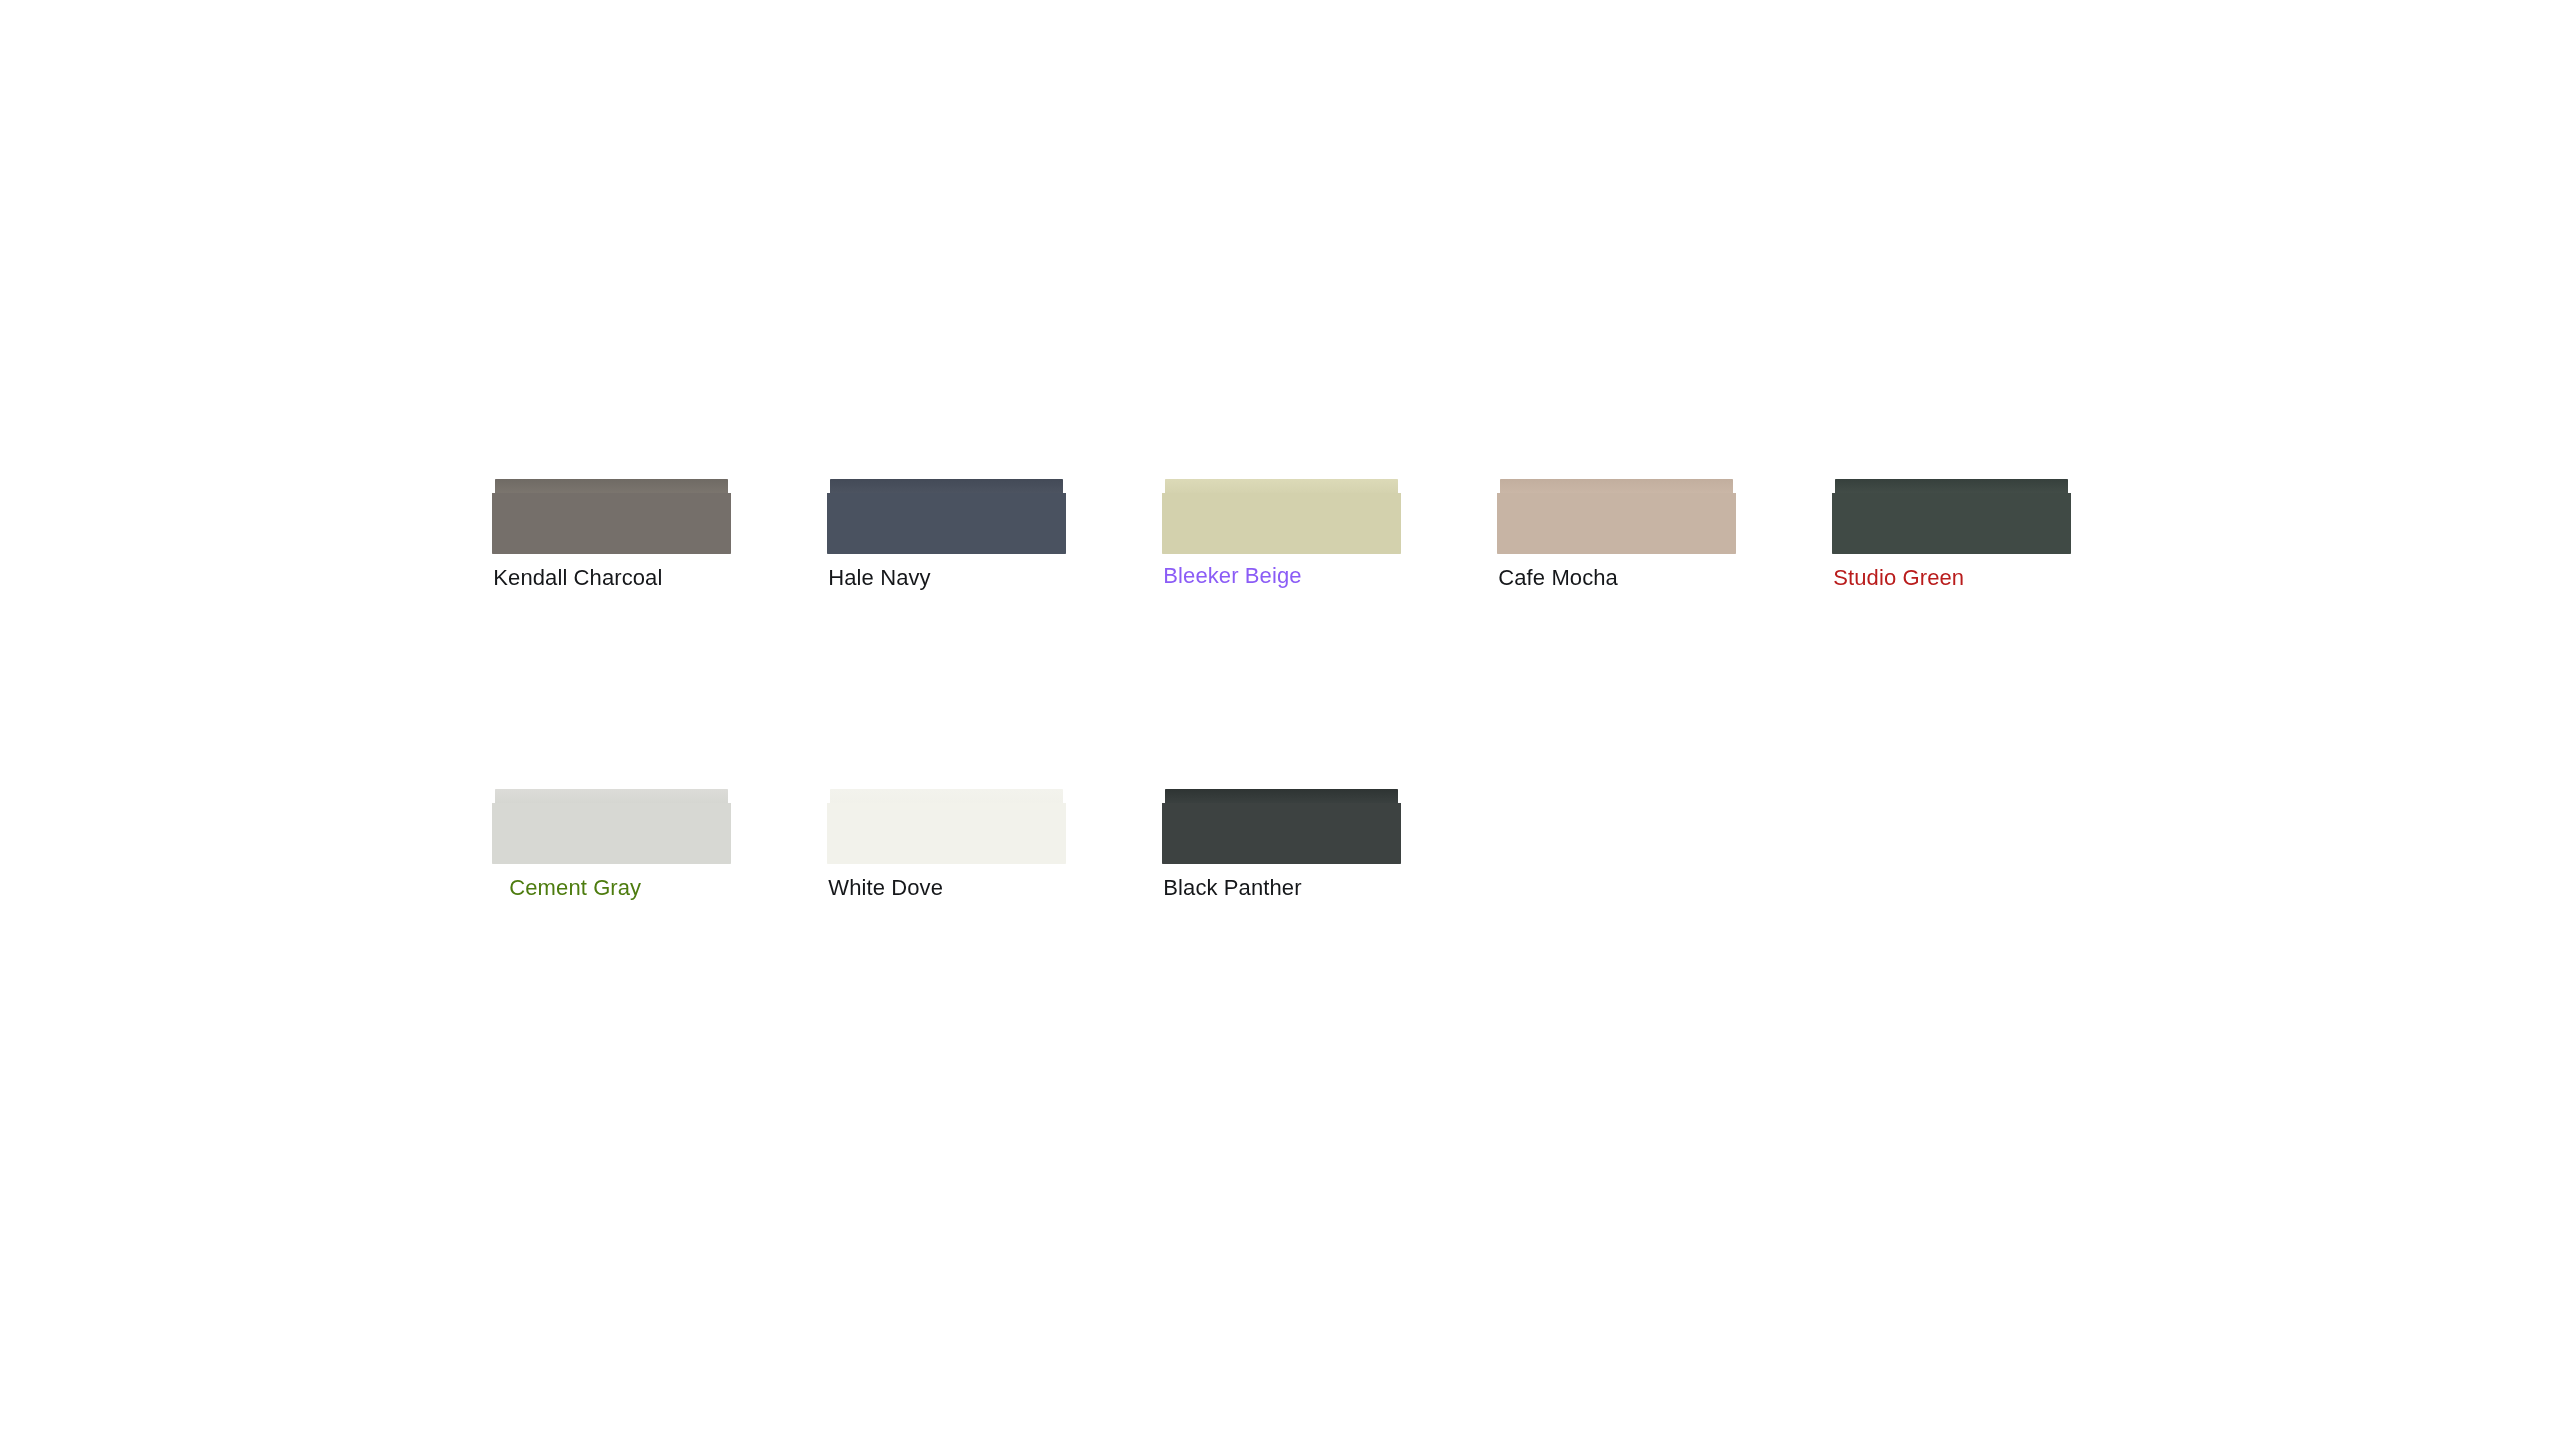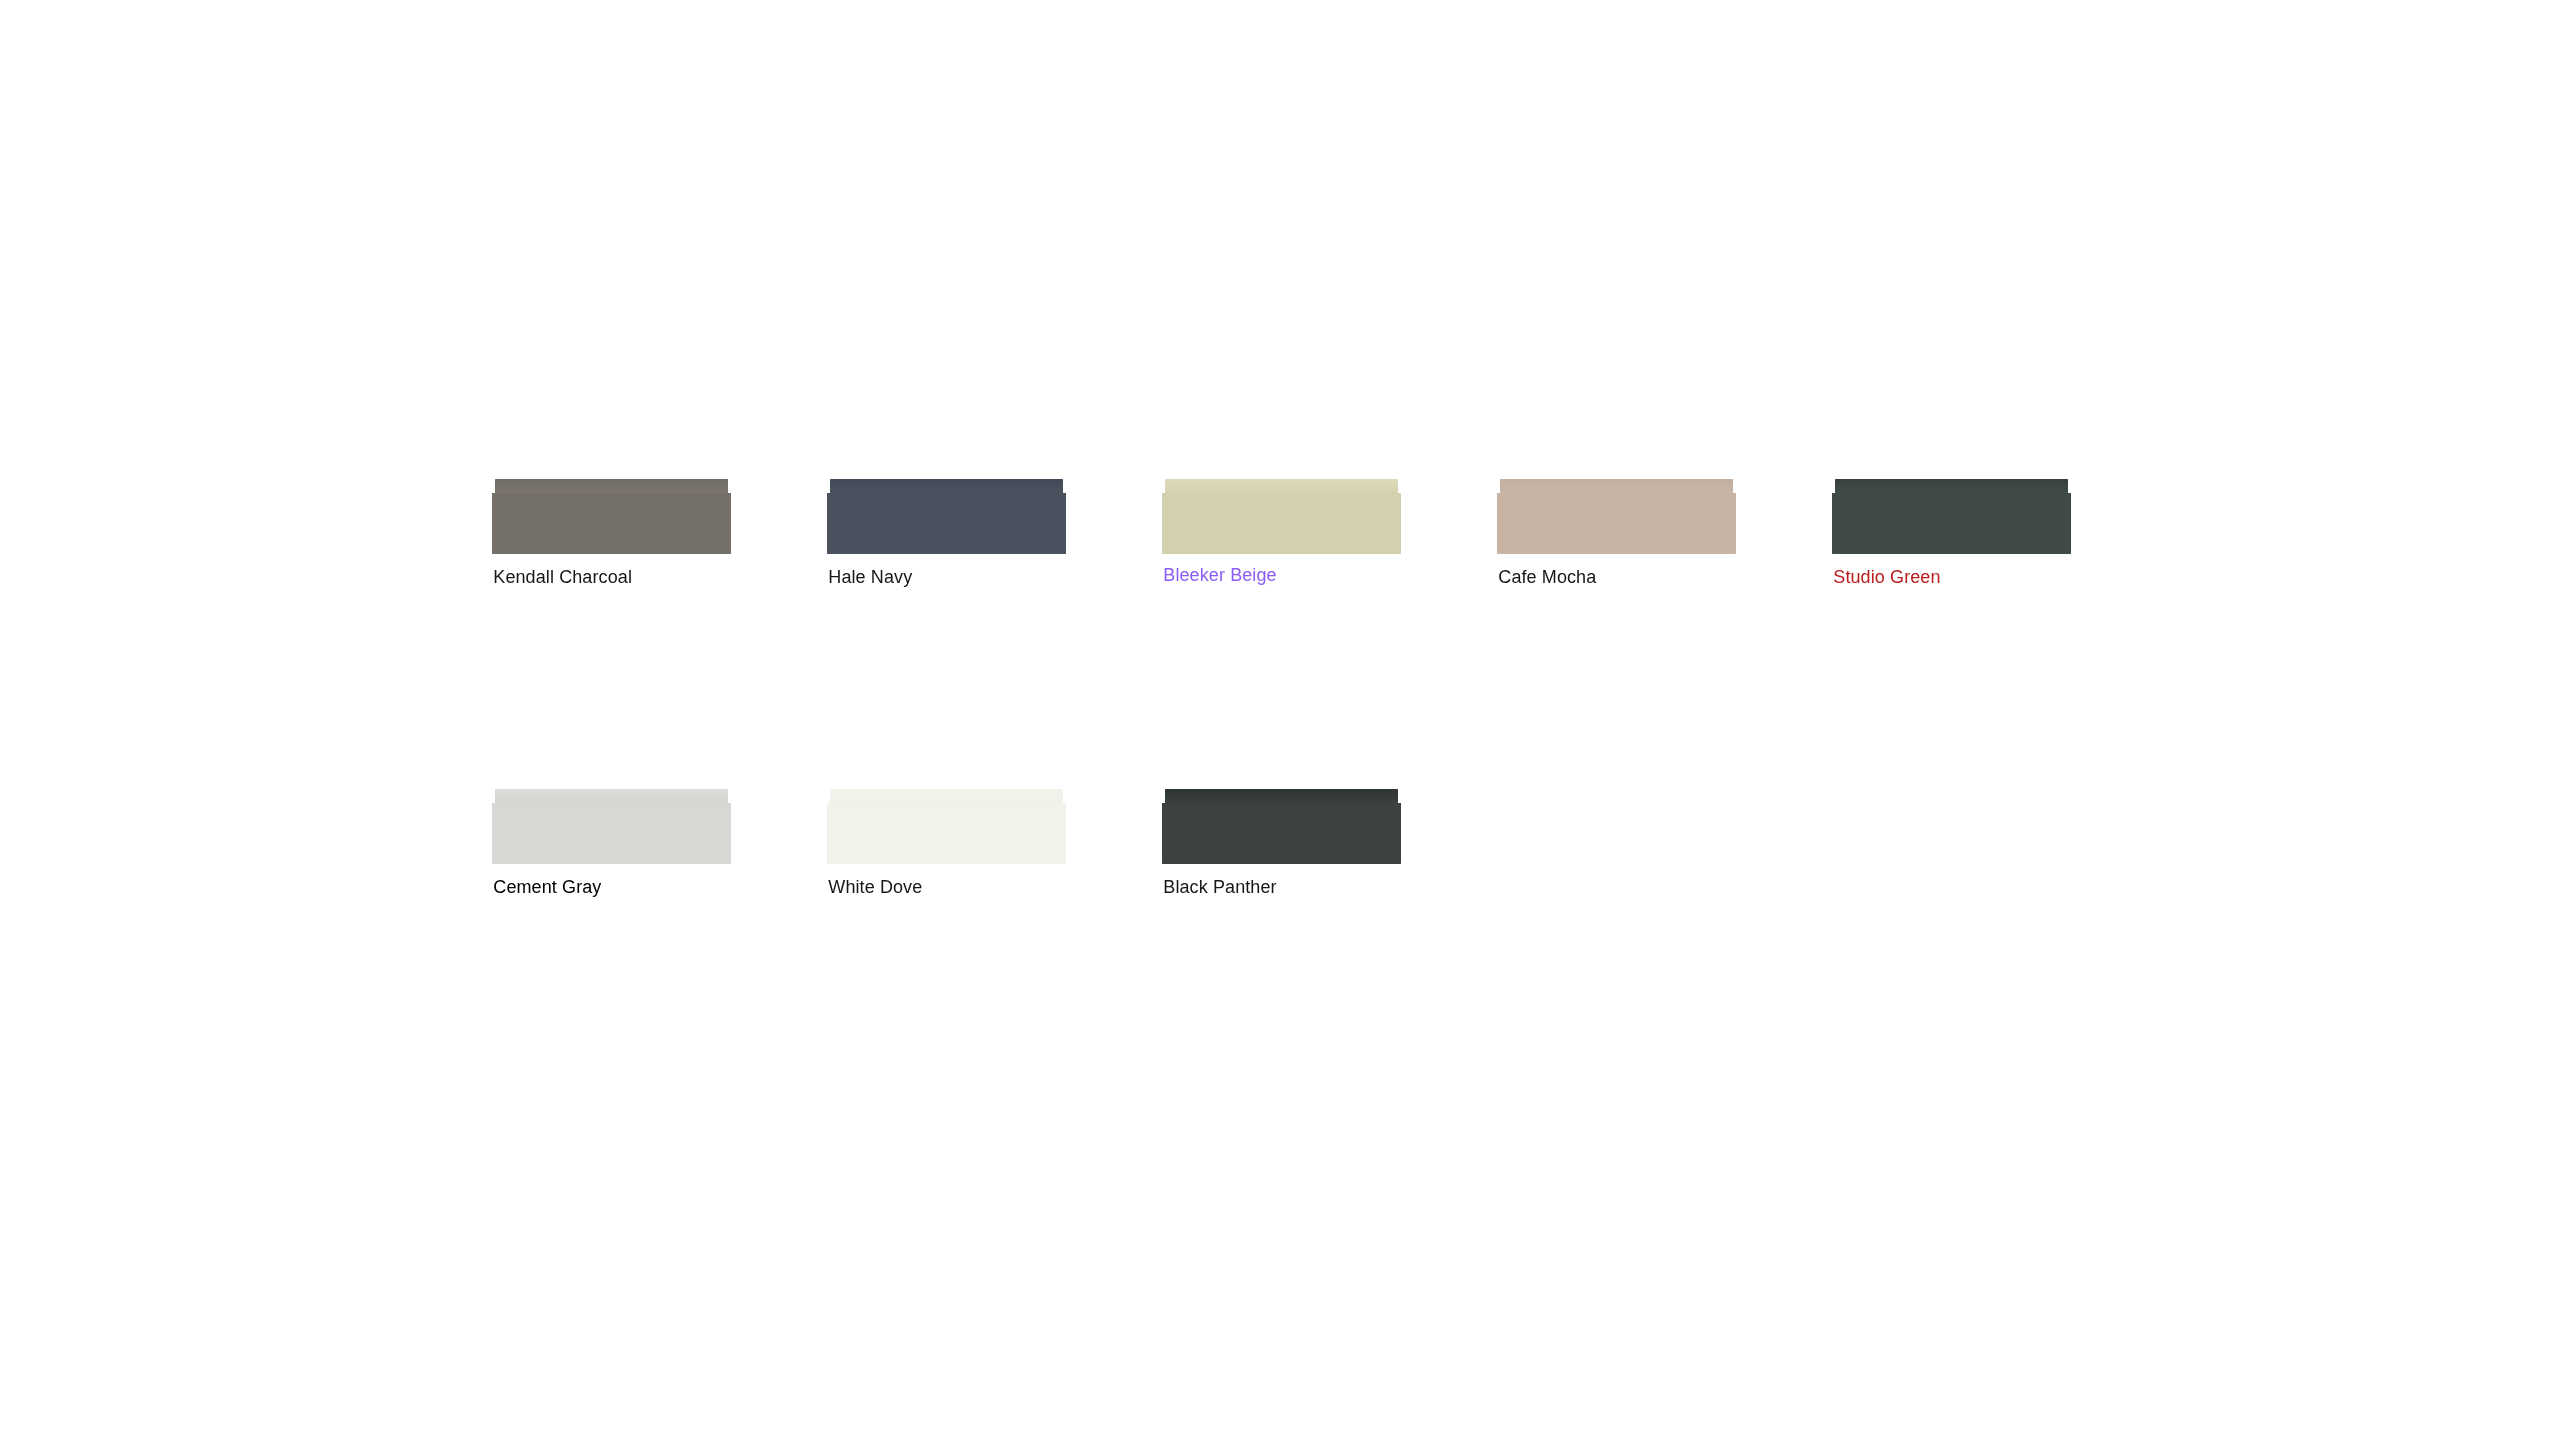--- a/index.html
+++ b/index.html
@@ -59,21 +59,21 @@
     width: 239px;
     height: 61px;
     border-radius: 0 0 0.7px 0.7px;
   }
 
   
   .chip-label {
     position: absolute;
     left: 1.3px;
     top: 87px;
-    font-size: 18px;
+    font-size: 22px;
     line-height: 23px;
     color: #15171a;
     letter-spacing: 0.1px;
     white-space: nowrap;
     font-weight: 400;
   }
   .chip-label.raised { top: 85px; }
 </style>
 </head>
 <body>
@@ -112,21 +112,21 @@
         <div class="chip-lid" style="background: linear-gradient(rgb(54, 64, 60) 0%, rgb(67, 77, 72) 100%);"></div>
         <div class="chip-body" style="background: rgb(64, 74, 69);"></div>
       </div>
       <div class="chip-label" style="color: #b91c1c;">Studio Green</div>
     </div>
     <div class="swatch-cell">
       <div class="chip">
         <div class="chip-lid" style="background: linear-gradient(rgb(220, 220, 216) 0%, rgb(213, 214, 209) 100%);"></div>
         <div class="chip-body" style="background: rgb(215, 216, 211);"></div>
       </div>
-      <div class="chip-label" style="color: #000000;">Cement Gray</div>
+      <div class="chip-label" style="color: #4d7c0f; margin-left: 16px;">Cement Gray</div>
     </div>
     <div class="swatch-cell">
       <div class="chip">
         <div class="chip-lid" style="background: linear-gradient(rgb(243, 243, 237) 0%, rgb(241, 241, 234) 100%);"></div>
         <div class="chip-body" style="background: rgb(242, 242, 235);"></div>
       </div>
       <div class="chip-label" style="color: rgb(21, 23, 26);">White Dove</div>
     </div>
     <div class="swatch-cell">
       <div class="chip">

